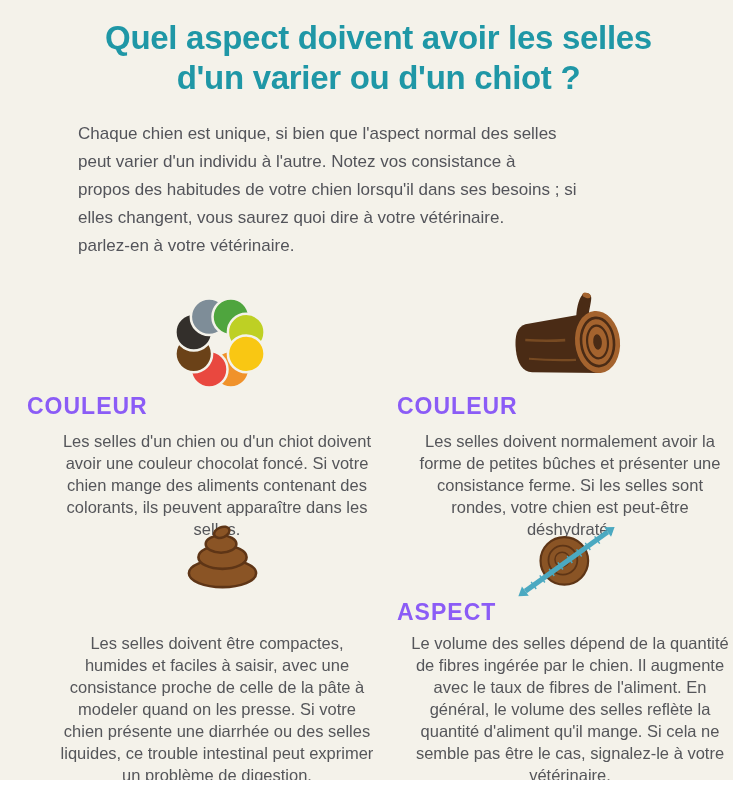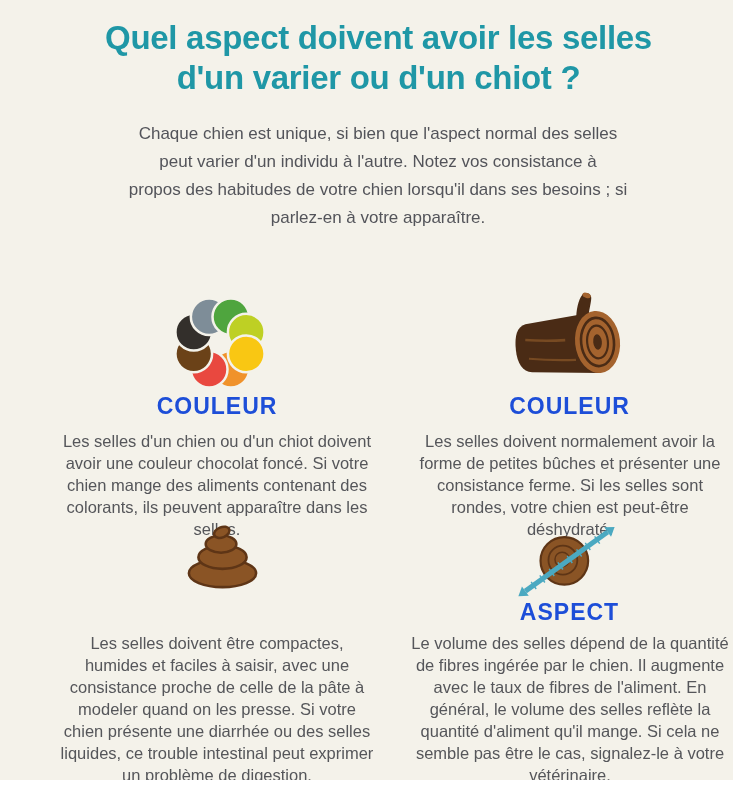--- a/index.html
+++ b/index.html
@@ -1,43 +1,44 @@
 <!DOCTYPE html>
 <html><head>
 <meta charset="utf-8">
 <style>
   html,body{margin:0;padding:0;}
   body{font-family:"Liberation Sans", sans-serif;}
   #page{position:relative;width:733px;height:795px;background:#f4f2ea;overflow:hidden;}
   .abs{position:absolute;padding-left:12px;}
   .title{top:18px;left:0;width:733px;text-align:center;color:#1f97a6;
          font-size:33px;line-height:40px;font-weight:bold;letter-spacing:-0.3px;}
-  .intro{top:120px;left:66px;width:600px;text-align:center;color:#53545a;
+  .intro{top:120px;left:66px;width:600px;text-align:left;color:#53545a;
          font-size:17px;line-height:28px;}
-  .heading{font-size:23px;font-weight:bold;letter-spacing:1px;color:#1d4ed8;
-           text-align:center;}
+  .heading{font-size:23px;font-weight:bold;letter-spacing:1px;color:#8b5cf6;
+           }
   .body-text{font-size:16.5px;line-height:22px;color:#55565a;text-align:center;}
   .white-strip{left:0;bottom:0;width:733px;height:15px;background:#ffffff;}
   svg{display:block;}
 </style>
 </head>
 <body>
 
 <div id="page">
 
   <div class="abs title">
     <div>Quel aspect doivent avoir les selles</div>
     <div>d'un varier ou d'un chiot ?</div>
   </div>
 
   <div class="abs intro">
     <div>Chaque chien est unique, si bien que l'aspect normal des selles</div>
     <div>peut varier d'un individu à l'autre. Notez vos consistance à</div>
     <div>propos des habitudes de votre chien lorsqu'il dans ses besoins ; si</div>
-    <div>parlez-en à votre apparaître.</div>
+    <div>elles changent, vous saurez quoi dire à votre vétérinaire.</div>
+    <div>parlez-en à votre vétérinaire.</div>
   </div>
 
   <div class="abs" style="top:293px;left:158px;width:100px;height:100px">
     <svg width="100" height="100" viewBox="0 0 120 120">
       <g stroke="#f4f2ea" stroke-width="3">
         <circle cx="73" cy="91.5" r="22" fill="#f0922b"></circle>
         <circle cx="47" cy="91.5" r="22" fill="#e9483f"></circle>
         <circle cx="28.5" cy="73" r="22" fill="#6b4218"></circle>
         <circle cx="28.5" cy="47" r="22" fill="#332f2b"></circle>
         <circle cx="47" cy="28.5" r="22" fill="#7e8d98"></circle>

